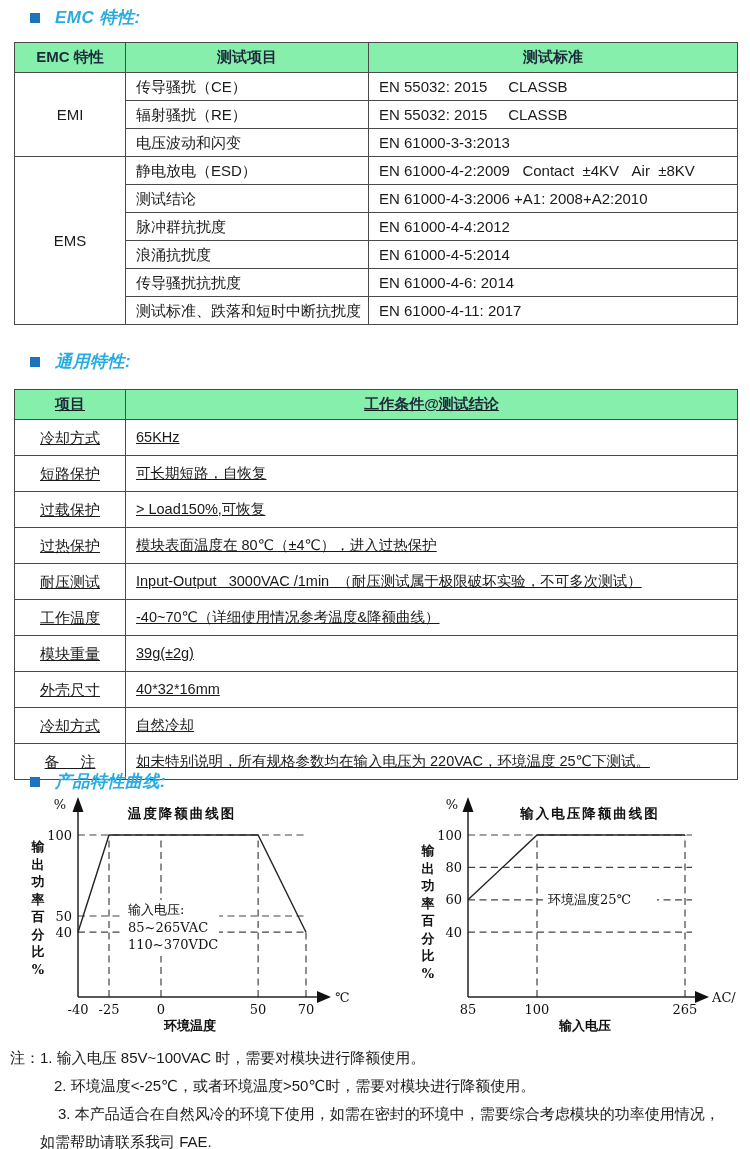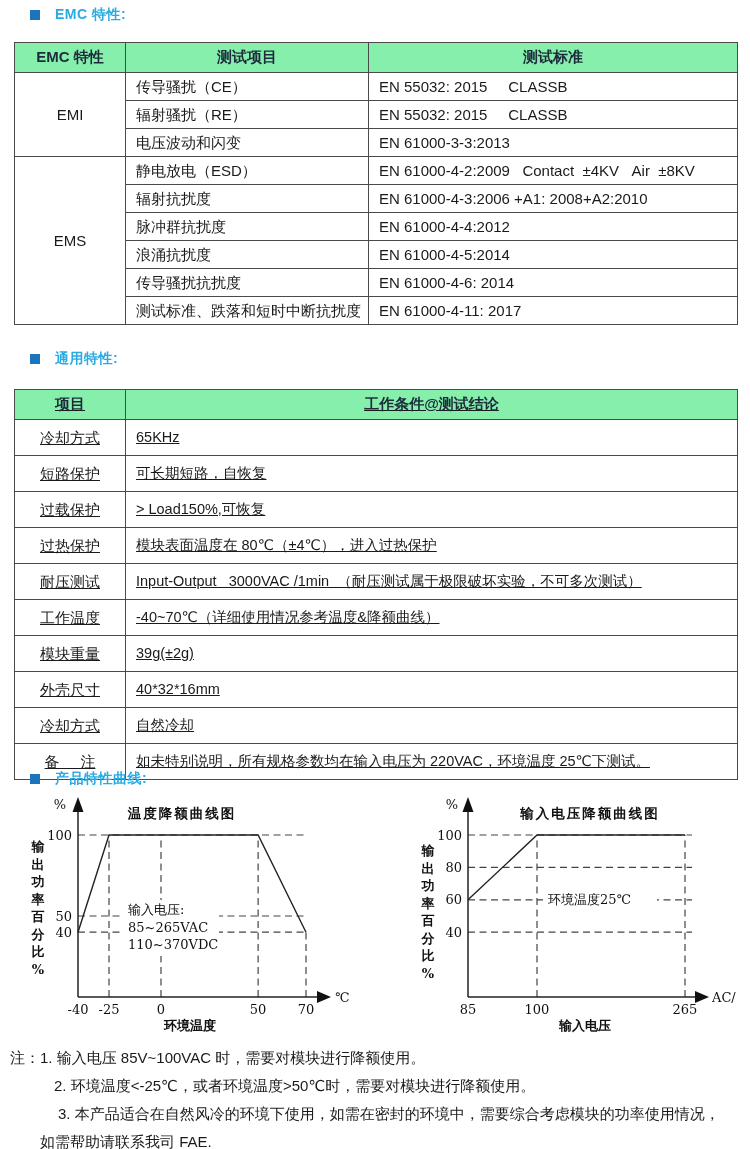--- a/index.html
+++ b/index.html
@@ -6,21 +6,21 @@
   body{
     width:750px;height:1149px;background:#ffffff;
     font-family:"Liberation Sans","DejaVu Sans",sans-serif;
     color:#1a1a1a;position:relative;overflow:hidden;
   }
   .page{position:absolute;left:0;top:0;width:750px;height:1149px;}
 
   
   .sec{position:absolute;display:flex;align-items:center;gap:15px;}
   .bullet{width:10px;height:10px;background:#1c75bc;flex:0 0 auto;}
-  .sec-label{color:#29abe2;font-weight:bold;font-size:14px;letter-spacing:.5px;}
+  .sec-label{color:#29abe2;font-weight:bold;font-size:17px;letter-spacing:.5px;font-style:italic;}
 
   
   table{border-collapse:collapse;position:absolute;left:14px;table-layout:fixed;width:723px;}
   th,td{border:1px solid #4a4a4a;font-size:15px;overflow:hidden;}
   th{background:#86efac;height:29px;font-weight:bold;color:#1c2b3a;text-align:center;padding:0;}
   td{height:27px;padding:0 0 0 10px;text-align:left;white-space:pre-wrap;line-height:1.15;margin-top:48px;}
   td.cc{text-align:center;padding:4px;}
   #emc-table col.c1{width:111px;} #emc-table col.c2{width:243px;} #emc-table col.c3{width:369px;}
   #gen-table col.c1{width:111px;} #gen-table col.c2{width:612px;}
   #gen-table td.val{font-size:14.5px;}
@@ -77,21 +77,21 @@
       <tr>
         <td>电压波动和闪变</td>
         <td>EN 61000-3-3:2013</td>
       </tr>
       <tr>
         <td class="cc" rowspan="6">EMS</td>
         <td>静电放电（ESD）</td>
         <td>EN 61000-4-2:2009&nbsp;&nbsp;&nbsp;Contact&nbsp;&nbsp;±4KV&nbsp;&nbsp;&nbsp;Air&nbsp;&nbsp;±8KV</td>
       </tr>
       <tr>
-        <td>辐射抗扰度</td>
+        <td>测试结论</td>
         <td>EN 61000-4-3:2006 +A1: 2008+A2:2010</td>
       </tr>
       <tr>
         <td>脉冲群抗扰度</td>
         <td>EN 61000-4-4:2012</td>
       </tr>
       <tr>
         <td>浪涌抗扰度</td>
         <td>EN 61000-4-5:2014</td>
       </tr>

